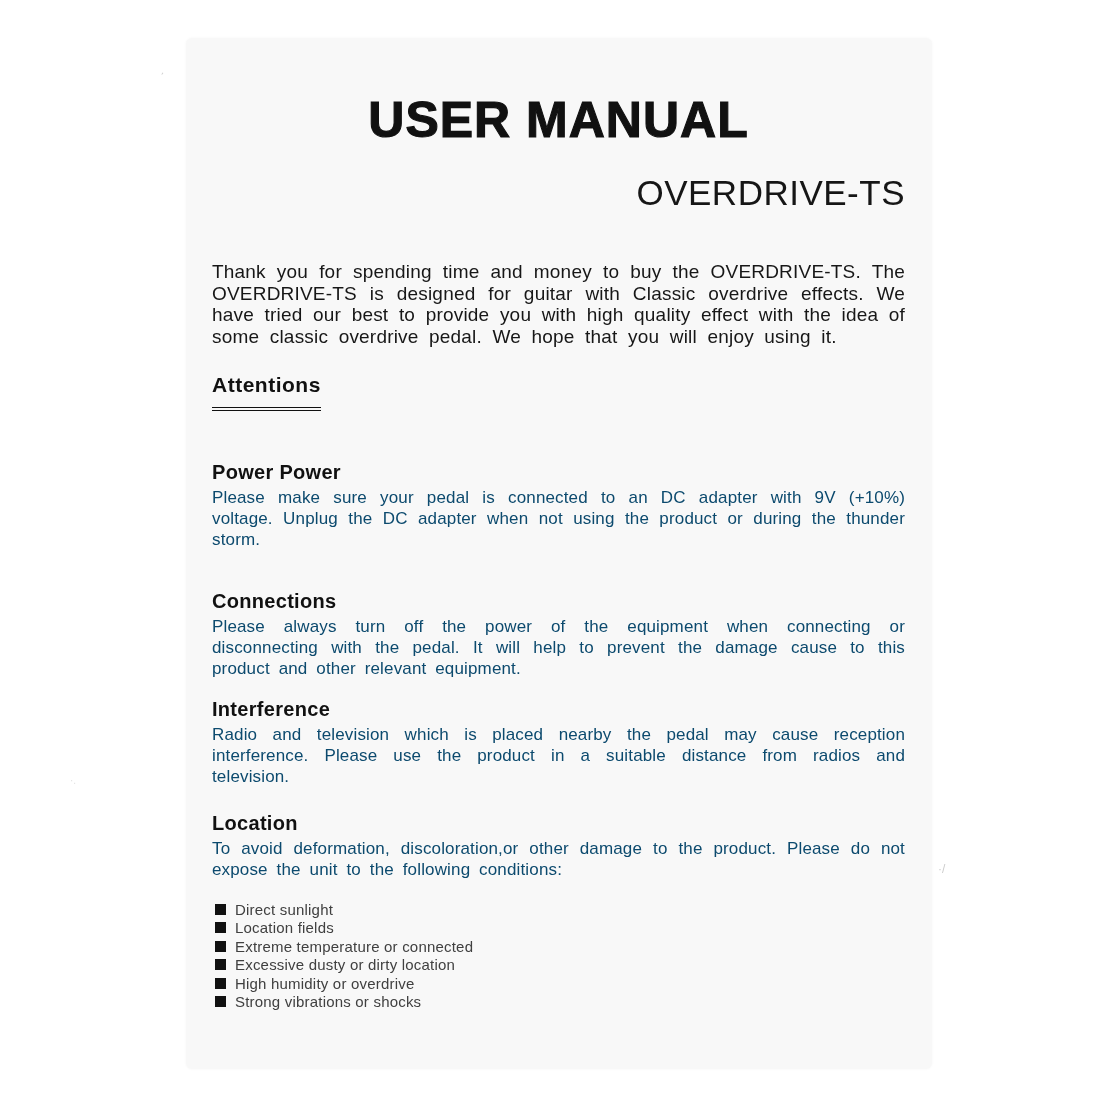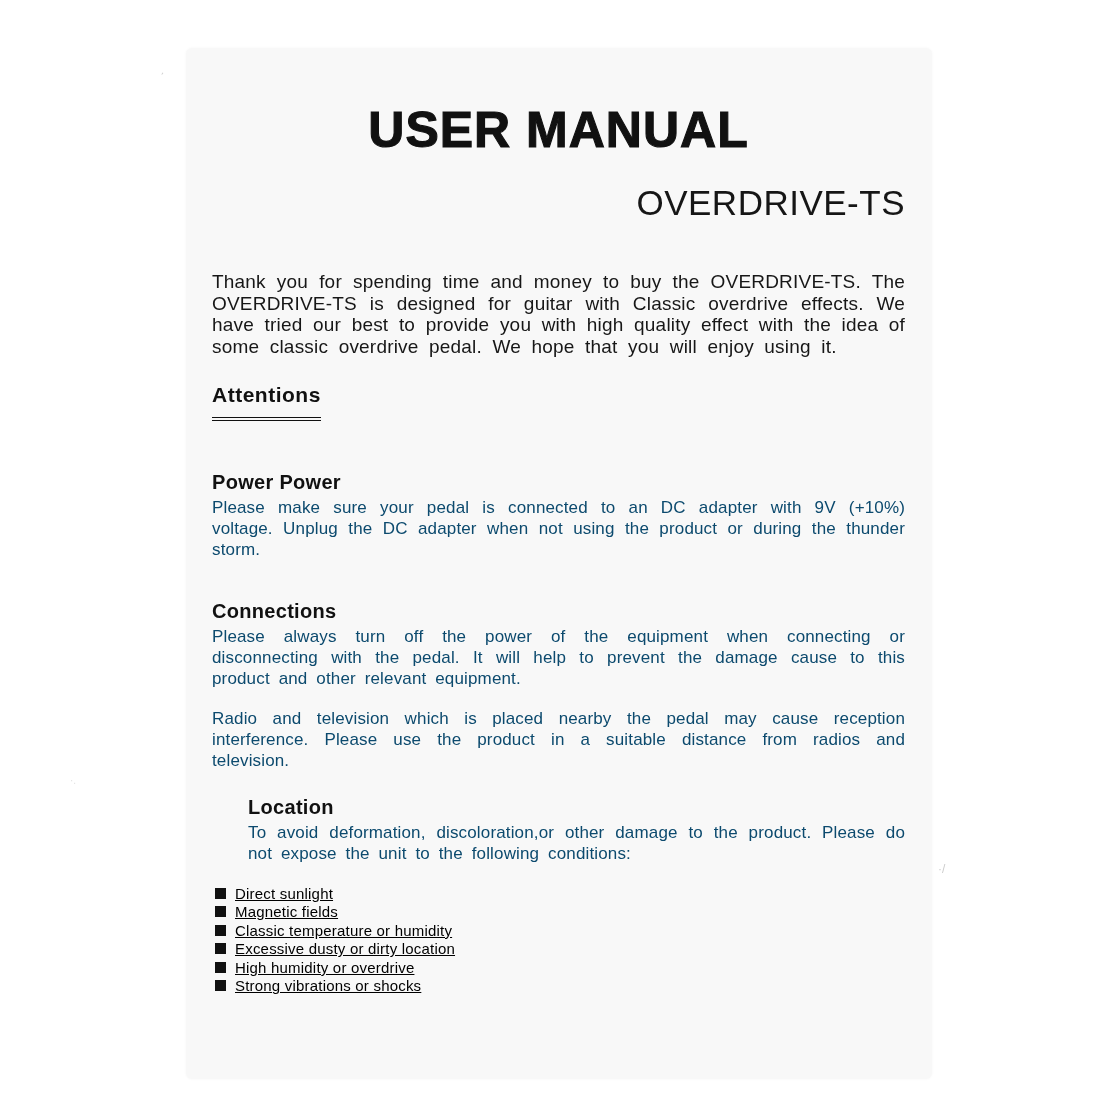--- a/index.html
+++ b/index.html
@@ -11,21 +11,21 @@
     height: 1100px;
     background: #ffffff;
     position: relative;
     overflow: hidden;
     font-family: "Liberation Sans", "DejaVu Sans", sans-serif;
     -webkit-font-smoothing: antialiased;
   }
   .sheet {
     position: absolute;
     left: 186px;
-    top: 48px;
+    top: 38px;
     width: 746px;
     height: 1031px;
     background: #f8f8f8;
     border-radius: 6px;
     box-shadow: 0 0 3px rgba(0,0,0,0.04);
     box-sizing: border-box;
   }
   .content {
     padding: 57px 27px 0 26px;
     color: #1a1a1a;
@@ -84,34 +84,33 @@
     font-size: 17px;
     line-height: 21px;
     text-align: justify;
     word-spacing: 4px;
     letter-spacing: 0.15px;
     color: #0c4a6e;
   }
   .sec-power { margin-top: 50px; }
   .sec-conn  { margin-top: 40px; }
   .sec-intf  { margin-top: 19px; }
-  .sec-loc   { margin-top: 25px; margin-left: 36px; }
+  .sec-loc   { margin-top: 25px; }
   .conditions {
     list-style: none;
     margin: 20px 0 0 0;
     padding: 0 0 0 3px;
   }
   .conditions li {
     display: flex;
     align-items: center;
     height: 18.5px;
     font-size: 15px;
-    color: #000000;
+    color: #404040;
     letter-spacing: 0.2px;
-    text-decoration: underline;
   }
   .sq {
     display: inline-block;
     width: 11px;
     height: 11px;
     background: #111;
     margin-right: 9px;
     flex: 0 0 auto;
   }
   .speck {
@@ -149,40 +148,41 @@
       <h3>Power Power</h3>
       <p>Please make sure your pedal is connected to an DC adapter with 9V (+10%) voltage. Unplug the DC adapter when not using the product or during the thunder storm.</p>
     </section>
 
     <section class="sec sec-conn">
       <h3>Connections</h3>
       <p>Please always turn off the power of the equipment when connecting or disconnecting with the pedal. It will help to prevent the damage cause to this product and other relevant equipment.</p>
     </section>
 
     <section class="sec sec-intf">
+      <h3>Interference</h3>
       <p>Radio and television which is placed nearby the pedal may cause reception interference. Please use the product in a suitable distance from radios and television.</p>
     </section>
 
     <section class="sec sec-loc">
       <h3>Location</h3>
       <p>To avoid deformation, discoloration,or other damage to the product. Please do not expose the unit to the following conditions:</p>
     </section>
 
     <ul class="conditions">
       <li>
         <span class="sq"></span>
         <span>Direct sunlight</span>
       </li>
       <li>
         <span class="sq"></span>
-        <span>Magnetic fields</span>
+        <span>Location fields</span>
       </li>
       <li>
         <span class="sq"></span>
-        <span>Classic temperature or humidity</span>
+        <span>Extreme temperature or connected</span>
       </li>
       <li>
         <span class="sq"></span>
         <span>Excessive dusty or dirty location</span>
       </li>
       <li>
         <span class="sq"></span>
         <span>High humidity or overdrive</span>
       </li>
       <li>

